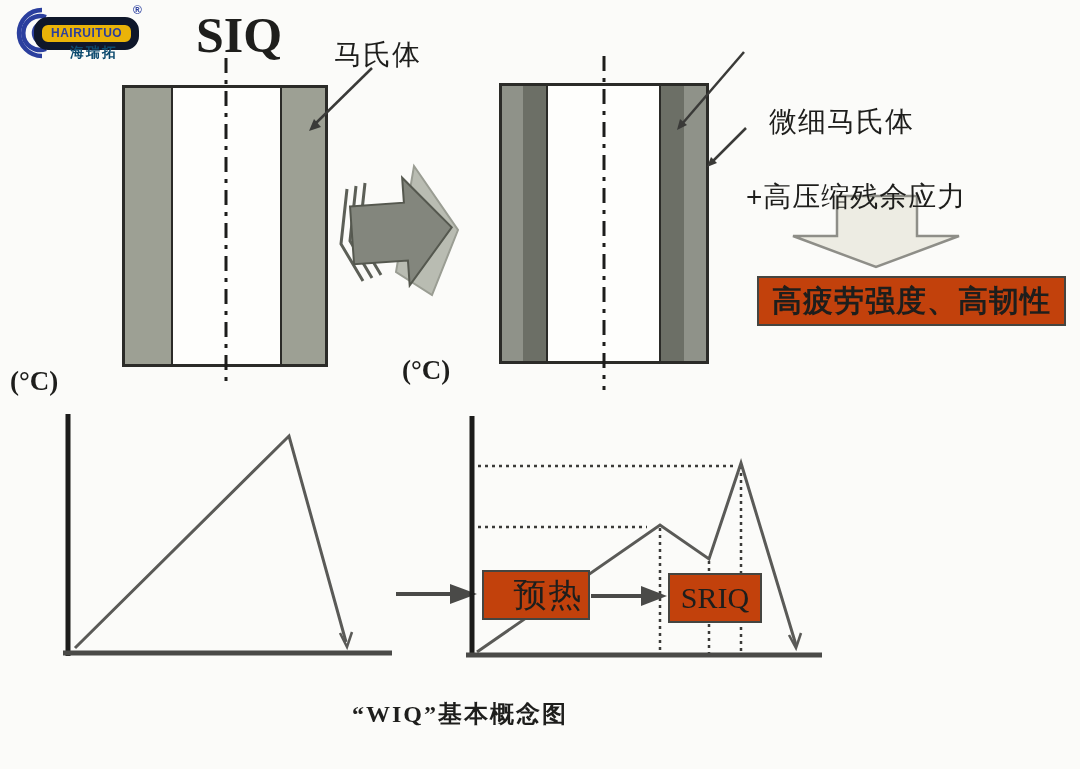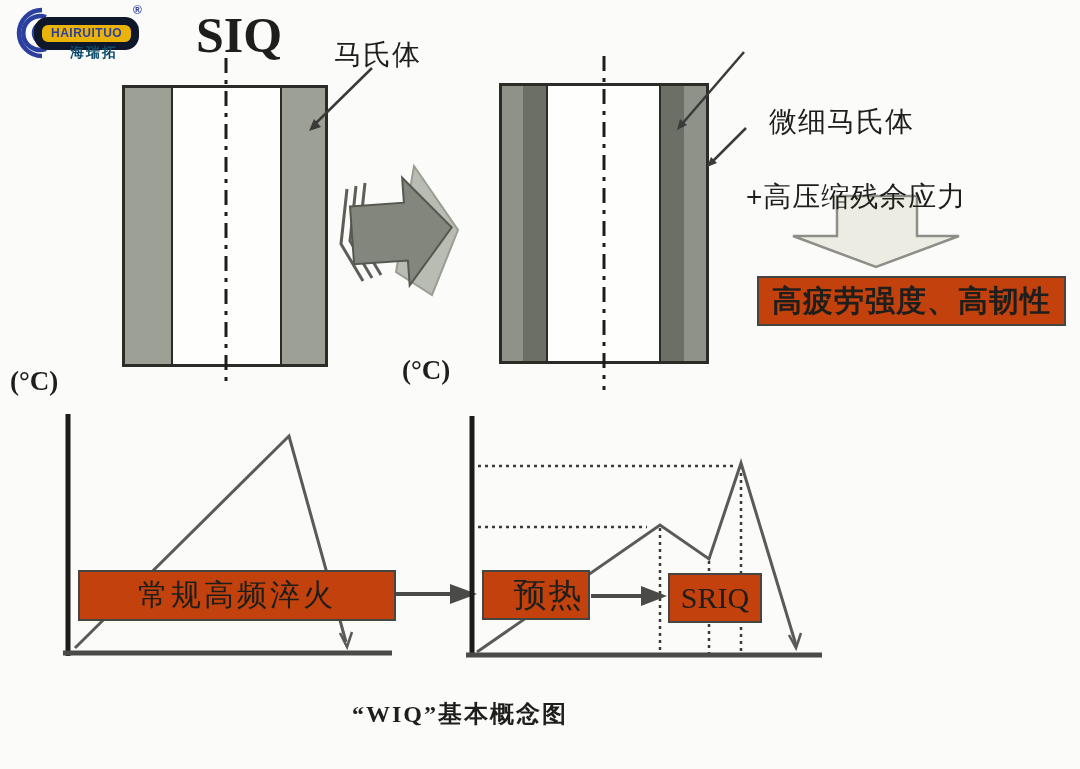--- a/index.html
+++ b/index.html
@@ -71,23 +71,20 @@
   <div class="abs note" style="left:752px;top:103px;margin-left:17px;">微细马氏体</div>
   <div class="abs note" style="left:746px;top:144px;margin-top:34px;">+高压缩残余应力</div>
 
   <div class="abs pbox" style="left:757px;top:276px;width:309px;height:50px;font-size:30px;font-weight:600;letter-spacing:1px;">
     <span>高疲劳强度、高韧性</span>
   </div>
 
   <div class="abs unit" style="left:10px;top:366px;">(°C)</div>
   <div class="abs unit" style="left:402px;top:355px;">(°C)</div>
 
-  <div class="abs pbox" style="left:78px;top:570px;width:318px;height:51px;font-size:30px;letter-spacing:3px;">
-    <span>常规高频淬火</span>
-  </div>
   <div class="abs pbox" style="left:482px;top:570px;width:108px;height:50px;font-size:33px;letter-spacing:2px;padding-left:25px;">
     <span>预热</span>
   </div>
   <div class="abs pbox" style="left:668px;top:573px;width:94px;height:50px;font-size:30px;font-family:'Liberation Serif',serif;justify-content:center;">
     <span>SRIQ</span>
   </div>
 
   <div class="abs caption" style="left:260px;top:698px;width:400px;">“WIQ”基本概念图</div>
 
   <svg class="overlay" width="1080" height="769">

